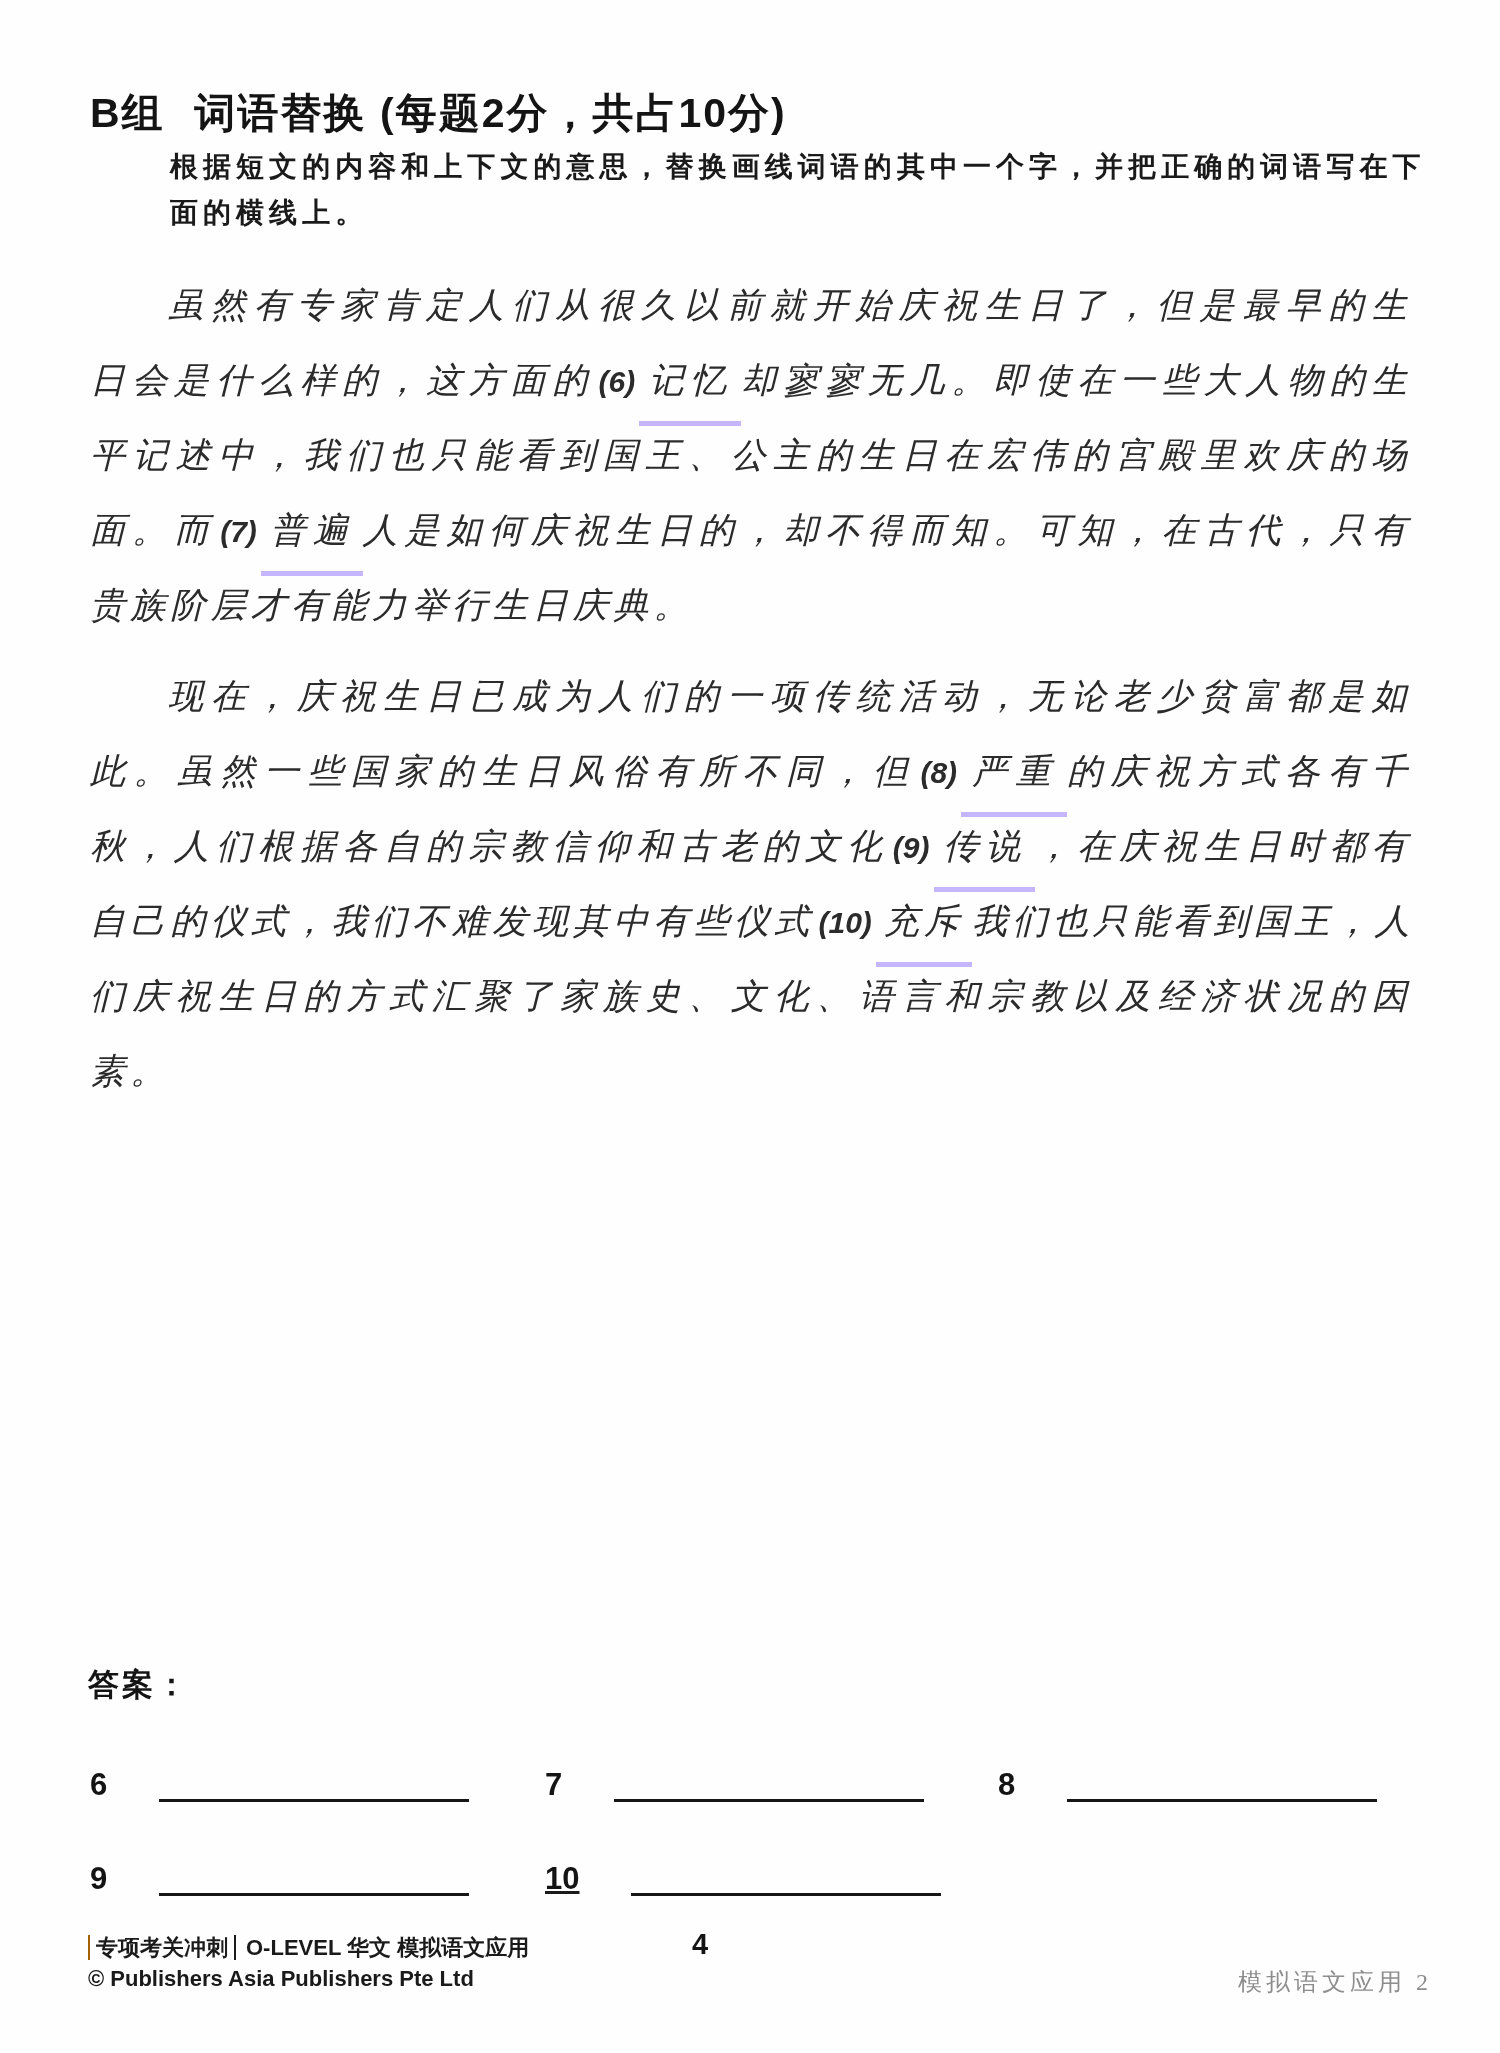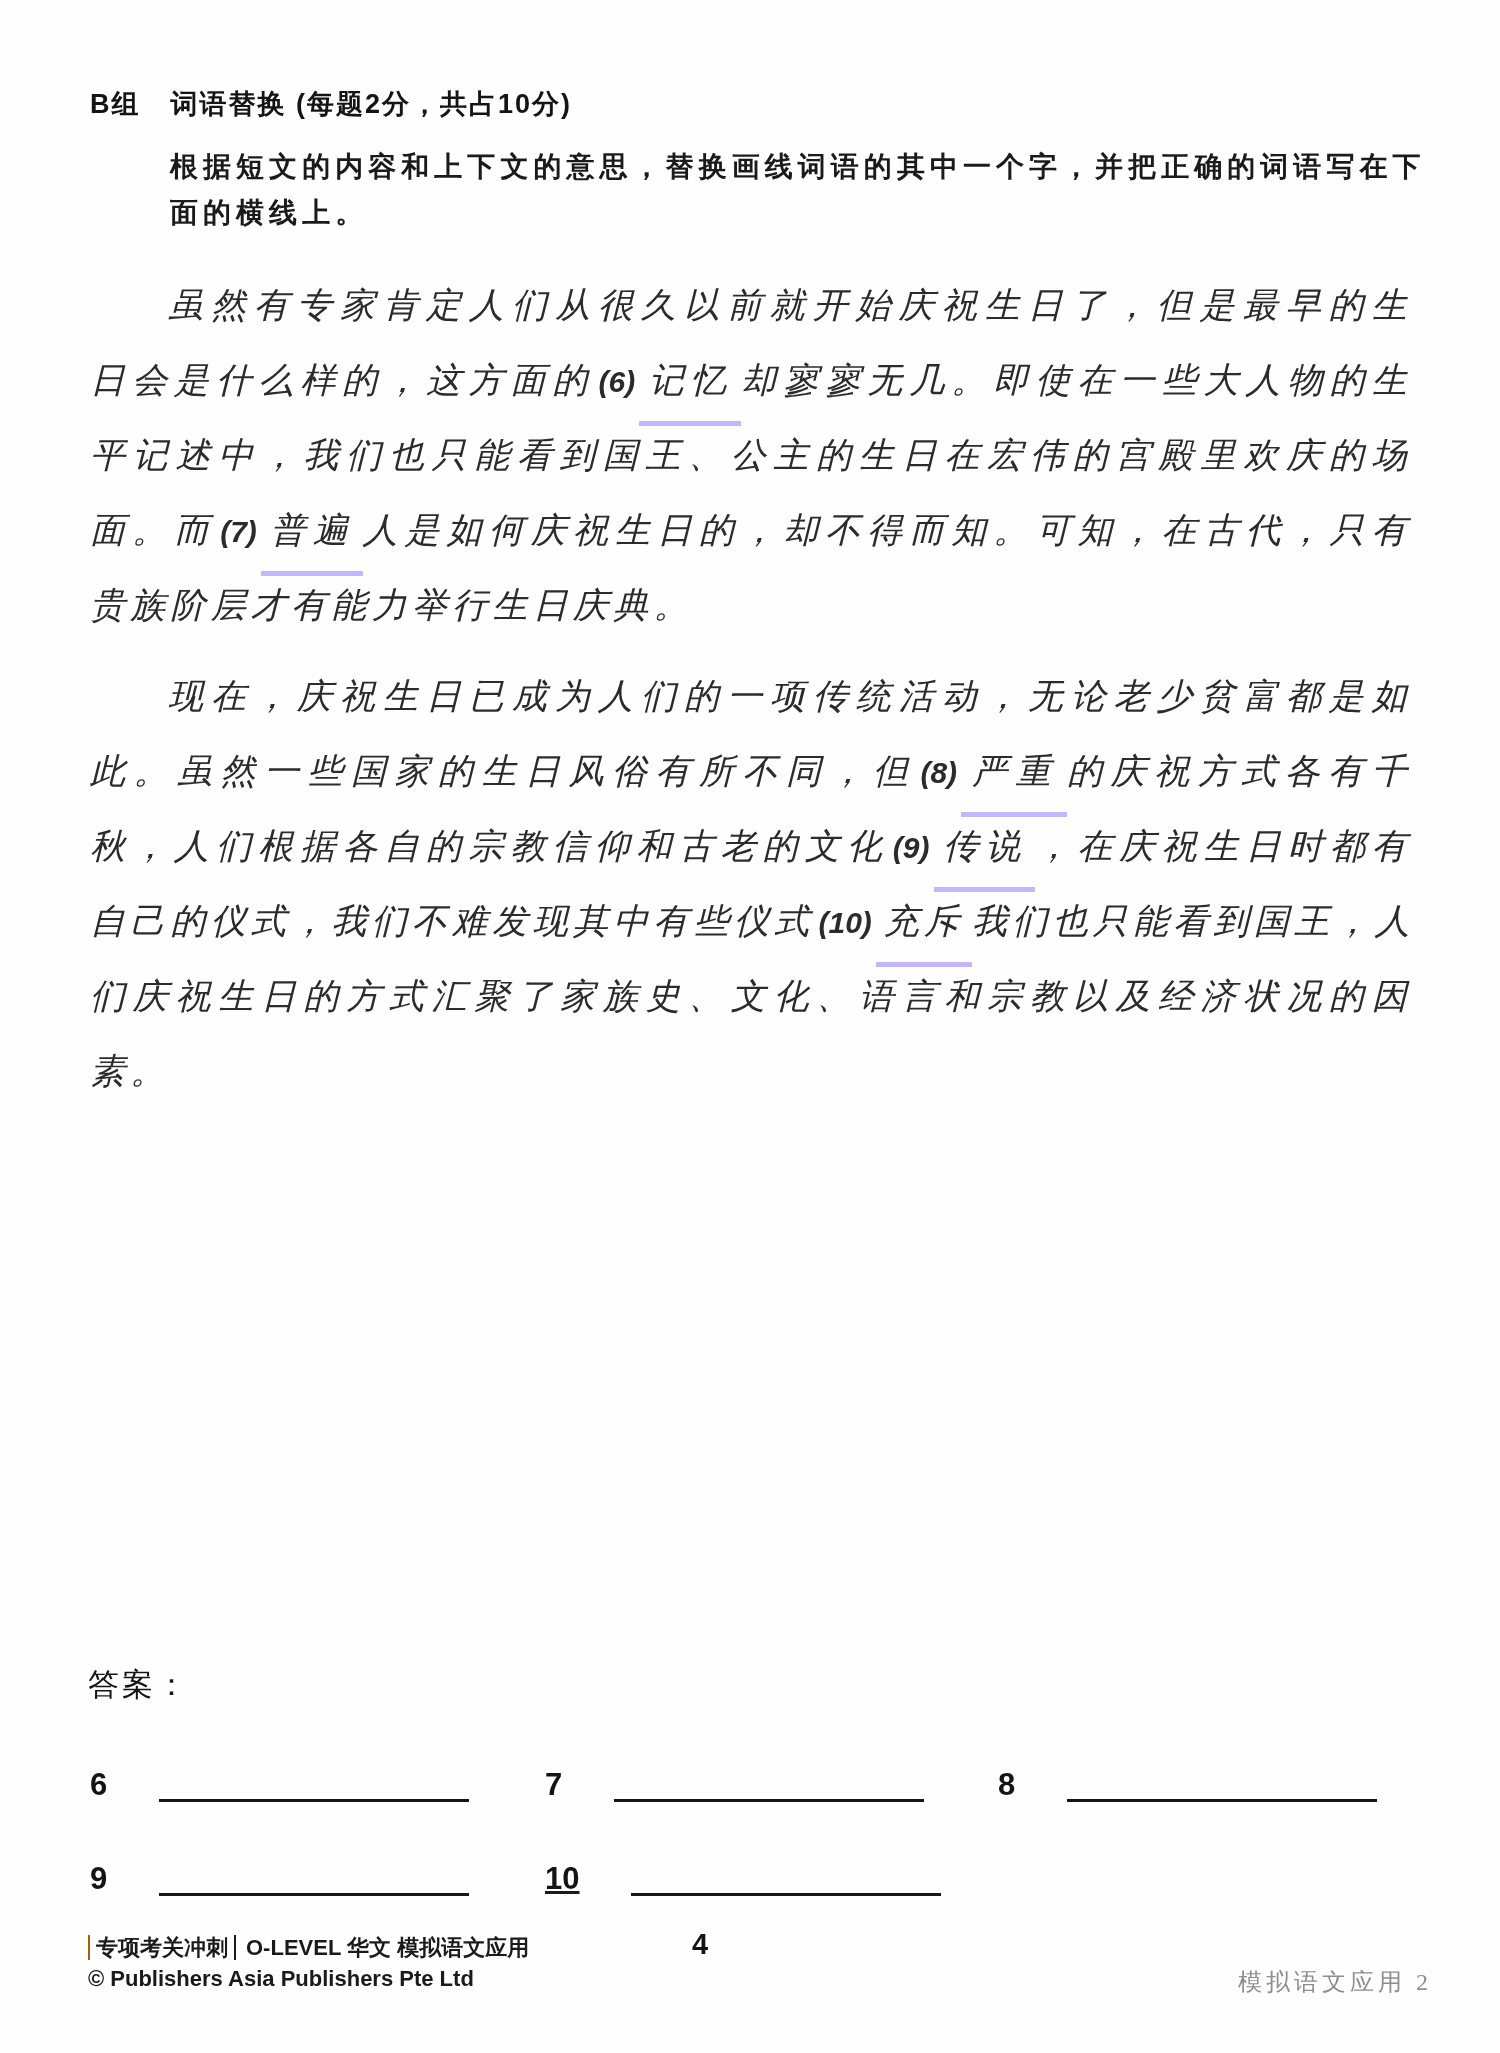--- a/index.html
+++ b/index.html
@@ -9,21 +9,21 @@
     margin:0 auto;
     background:#fefefe;
     color:#1b1b1b;
     font-family:"Liberation Sans",sans-serif;
     overflow:hidden;
   }
   
   .header{
     position:absolute;left:90px;top:86px;
     display:flex;gap:30px;
-    font-size:27px;font-weight:700;letter-spacing:2px;color:#141414;
+    font-size:41px;font-weight:700;letter-spacing:2px;color:#141414;
   }
   
   .instructions{
     position:absolute;left:170px;top:144px;width:1260px;
     font-size:28px;font-weight:600;line-height:46px;
     letter-spacing:0.18em;color:#1a1a1a;
   }
   
   .passage{
     position:absolute;left:90px;top:268px;width:1322px;
@@ -45,21 +45,21 @@
     letter-spacing:0;
     padding:0 4px;
   }
   .seg-u{
     border-bottom:5px solid #c4b5fd;
     padding:0 8px 21px 8px;
   }
   
   .answers-label{
     position:absolute;left:88px;top:1664px;
-    font-size:31px;font-weight:400;letter-spacing:3px;color:#141414;
+    font-size:31px;font-weight:700;letter-spacing:3px;color:#141414;
   }
   .blank{
     position:absolute;
     display:flex;align-items:flex-end;
   }
   .blank .num{
     font-size:31px;font-weight:700;color:#141414;
     line-height:34px;
   }
   .blank .rule{

